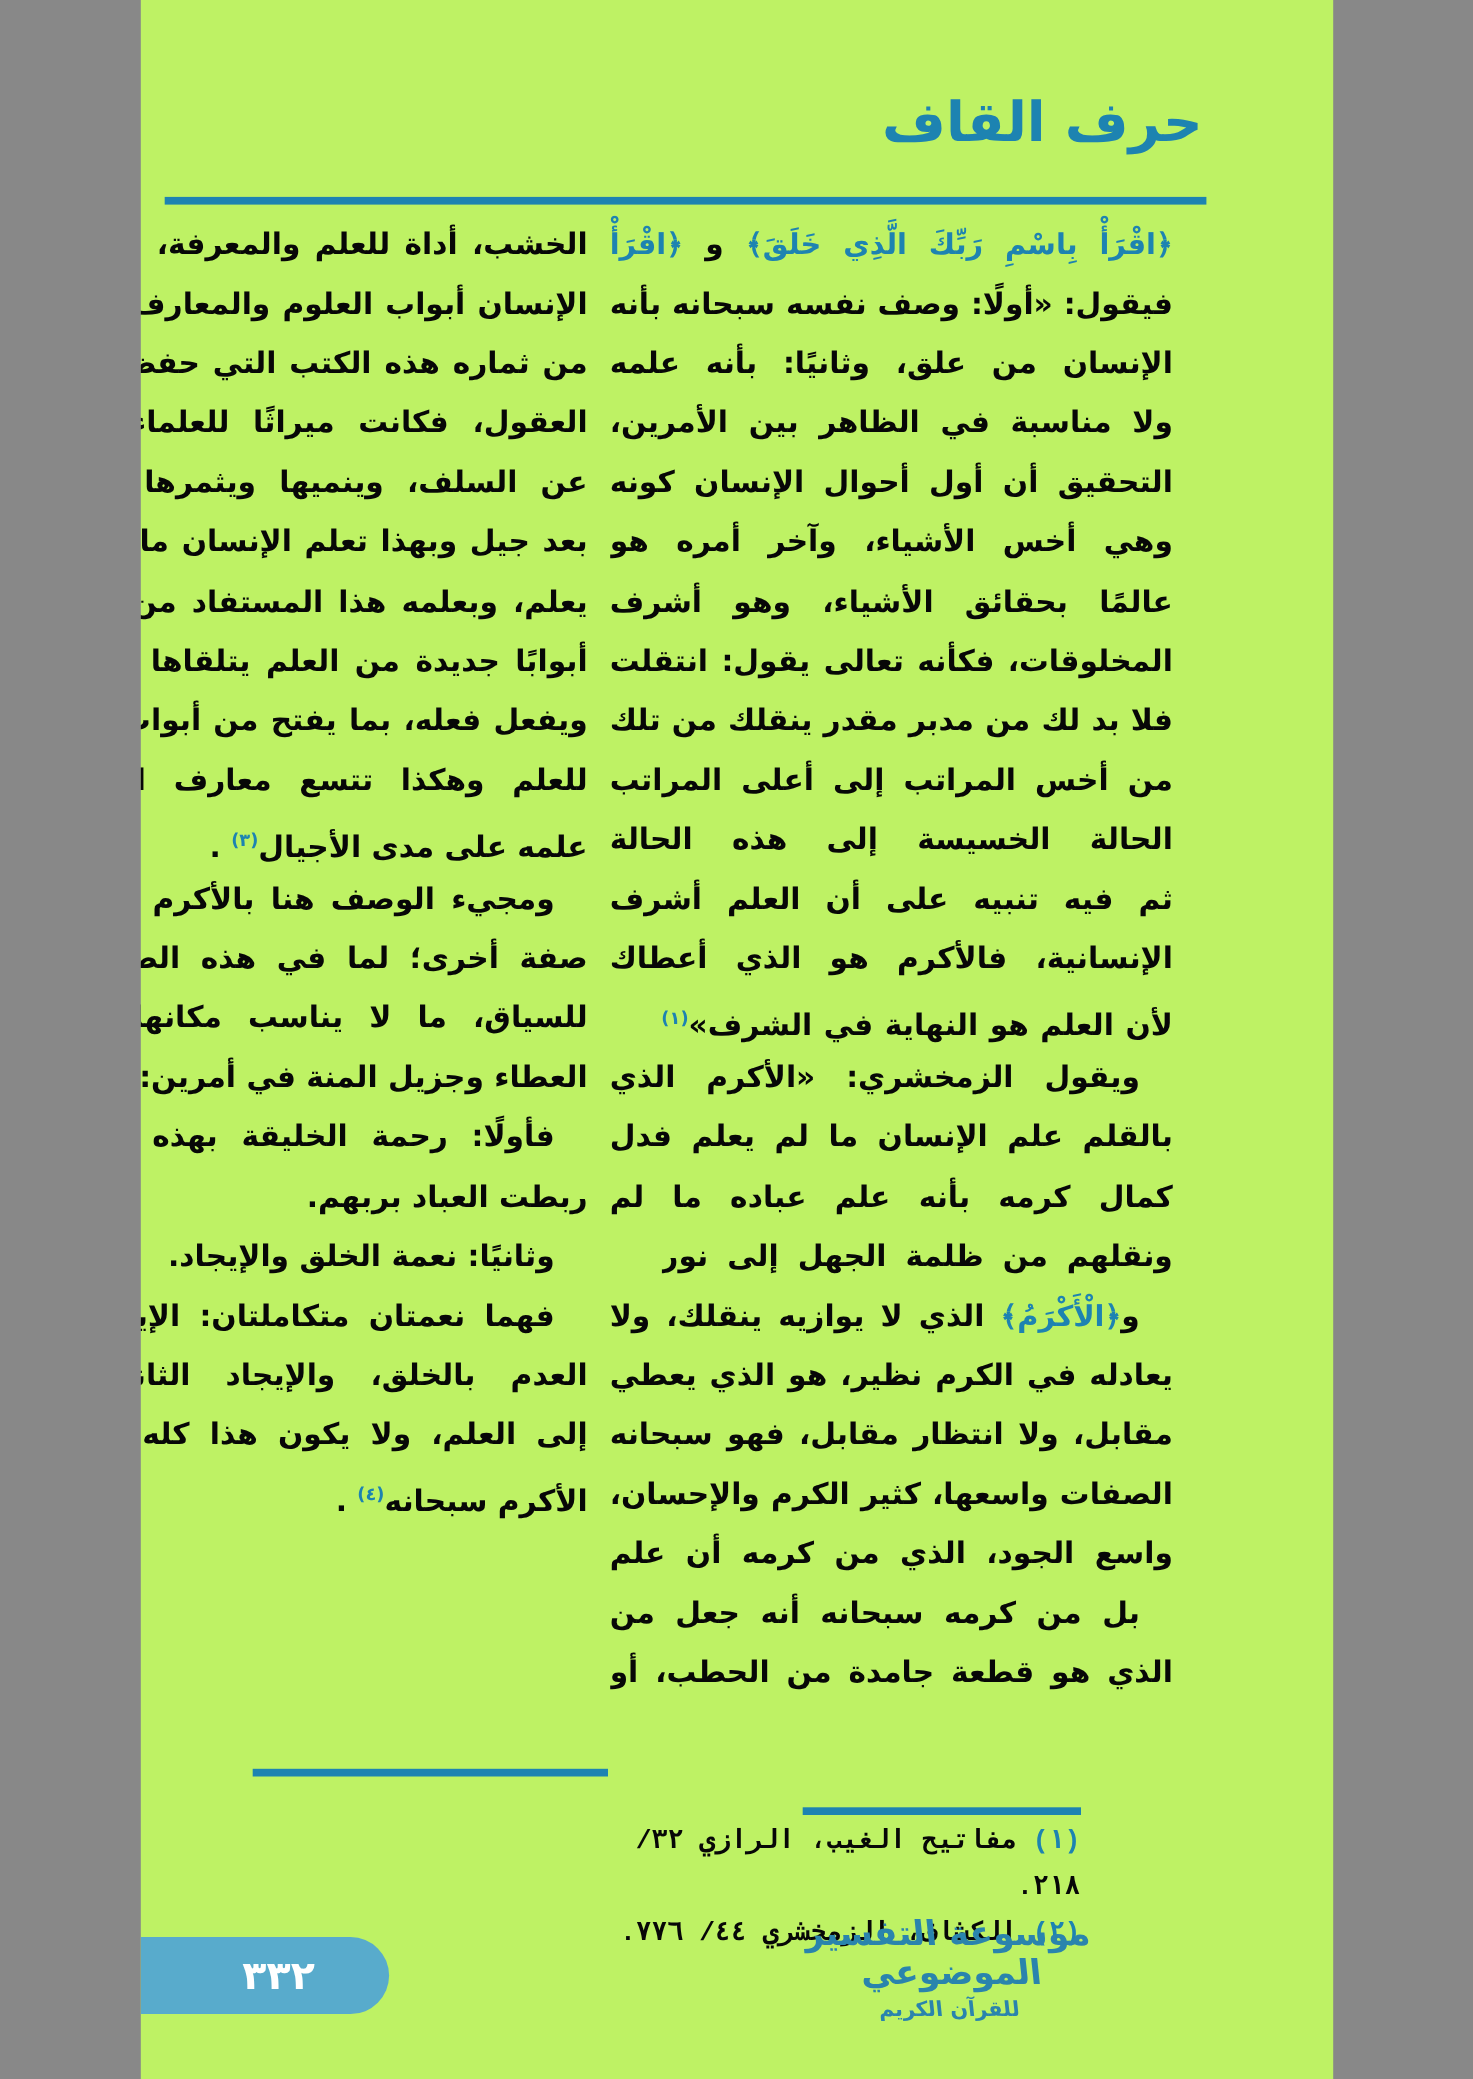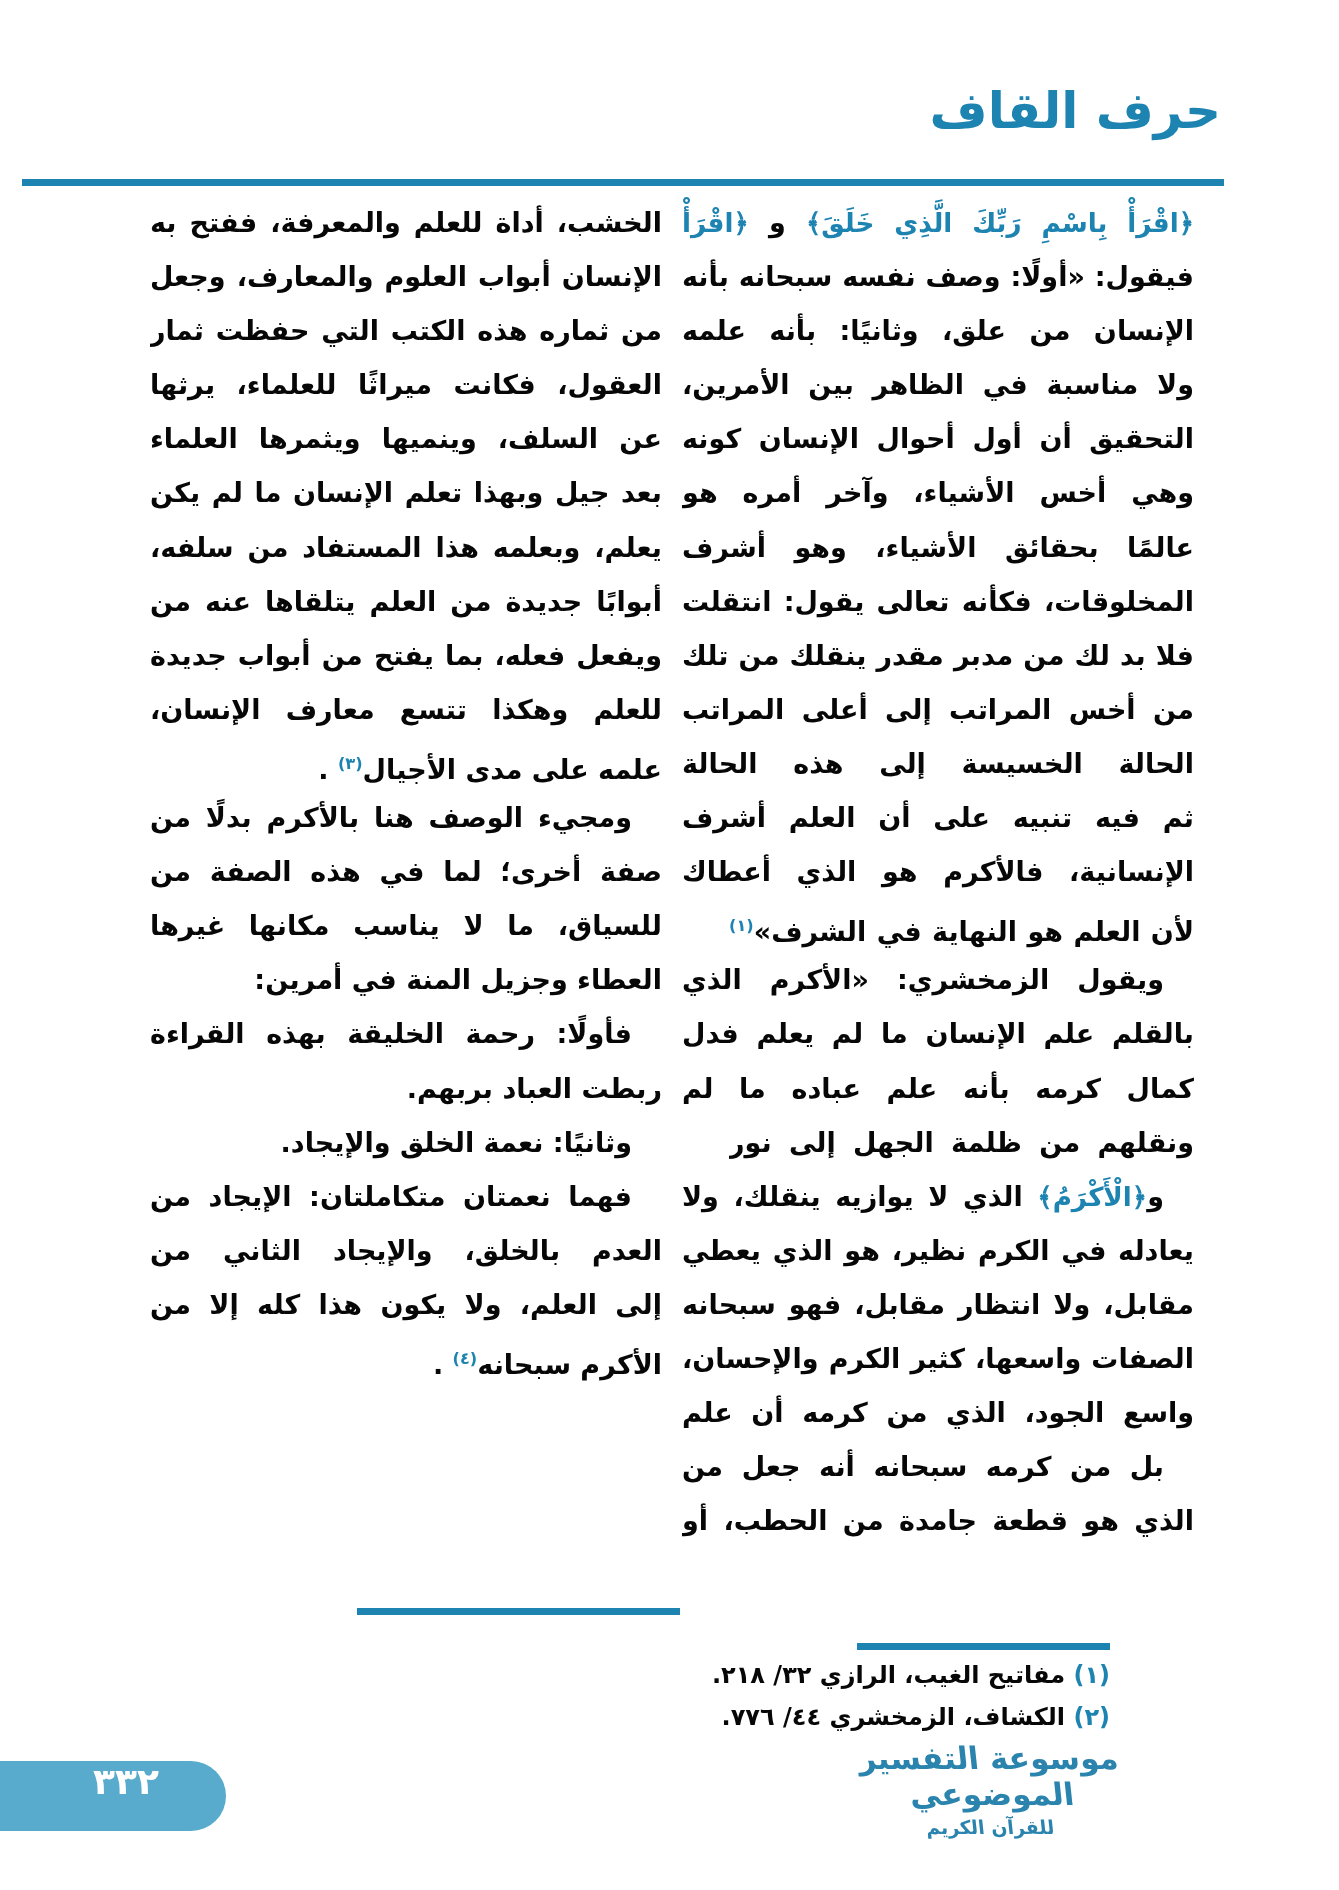--- a/index.html
+++ b/index.html
@@ -6,22 +6,22 @@
     --accent:#1d83b1;
     --badge:#58abcc;
     --logo:#2a84ad;
     --ink:#070707;
   }
   *{margin:0;padding:0;box-sizing:border-box;}
   html,body{background:#888;}
   body{font-family:"DejaVu Sans",sans-serif;}
   .page{
     position:relative;
-    width:1339px;height:1890px;
-    background:#ffffff;
+    width:1084px;height:1890px;
+    background:#bef264;
     margin:0 auto;
     overflow:hidden;
     direction:rtl;
     color:var(--ink);
   }
   
   .chapter-title{
     position:absolute;top:82px;right:118px;
     font-size:50px;font-weight:bold;color:var(--accent);
     letter-spacing:1px;
@@ -47,35 +47,35 @@
   .quran{color:var(--accent);font-size:0.97em;}
   sup.fnref{color:var(--accent);font-size:0.60em;font-weight:bold;}
   
   .fnsep{position:absolute;height:7px;background:var(--accent);}
   .fnsep-left{right:659px;width:323px;top:1608px;}
   .fnsep-right{right:229px;width:253px;top:1643px;}
   
   .fns{position:absolute;font-size:24px;font-weight:bold;text-align:right;}
   .fns .fn{line-height:42px;}
   .fns-left{right:659px;width:382px;top:1622px;}
-  .fns-right{right:229px;width:420px;top:1654px;}
+  .fns-right{right:229px;width:420px;top:1654px;font-family:Liberation Mono, monospace;}
   .fn-num{color:var(--accent);}
   .fn-text{color:var(--ink);}
   
   .logo{
     position:absolute;right:204px;width:290px;top:1740px;
     text-align:center;color:var(--logo);
   }
   .logo-line1{font-size:31px;font-weight:bold;transform:skewX(6deg);}
   .logo-line2{font-size:19px;font-weight:bold;margin-top:4px;transform:skewX(6deg);}
   .page-badge{
     position:absolute;left:0px;top:1761px;width:226px;height:70px;
     background:var(--badge);
     border-radius:0 35px 35px 0; 
-    display:flex;align-items:flex-start;justify-content:center;
+    display:flex;align-items:center;justify-content:center;
   }
   .page-badge span{color:#ffffff;font-size:36px;font-weight:bold;padding-left:26px;}
 </style>
 </head>
 <body>
 
 <div class="page">
 
   <div class="chapter-title">حرف القاف</div>
 

